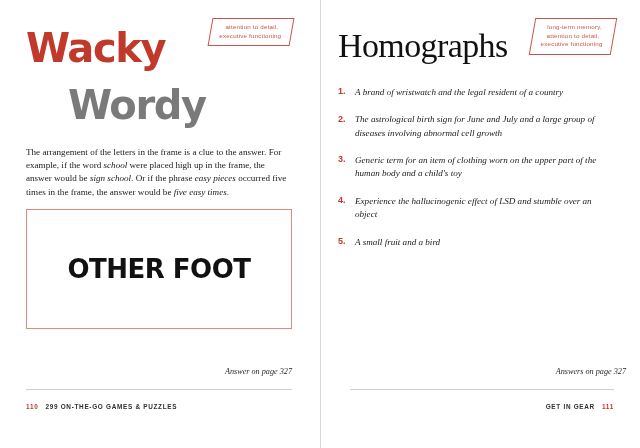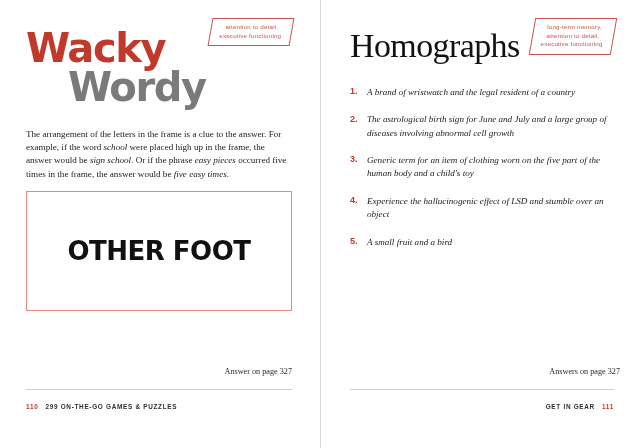--- a/index.html
+++ b/index.html
@@ -30,21 +30,21 @@
     background: #d8d8d8;
   }
   .page {
     position: relative;
     width: 320px;
     height: 428px;
     box-sizing: border-box;
     padding: 22px 30px 0 30px;
   }
   .page-left { padding-left: 26px; padding-right: 28px; }
-  .page-right { padding-left: 30px; padding-right: 26px; }
+  .page-right { padding-left: 18px; padding-right: 26px; }
 
   
   .tagbox {
     position: absolute;
     border: 1px solid #c9534a;
     transform: skewX(-10deg);
     padding: 4px 9px 5px 9px;
     background: #fff;
   }
   .tagbox .line {
@@ -74,21 +74,21 @@
     letter-spacing: -1.4px;
   }
   .title-wacky .w2 {
     display: block;
     font-family: "DejaVu Sans", sans-serif;
     font-weight: bold;
     font-size: 40px;
     color: #7a7a7a;
     letter-spacing: -1.4px;
     margin-left: 42px;
-    margin-top: 2px;
+    margin-top: 20px;
   }
   .title-homographs {
     margin: 6px 0 0 0;
     font-family: "Liberation Serif", serif;
     font-weight: normal;
     font-size: 34px;
     letter-spacing: -0.6px;
     color: #111;
     line-height: 1.05;
   }
@@ -143,24 +143,25 @@
     font-size: 9.1px;
     line-height: 13.4px;
     font-style: italic;
   }
 
   
   .answer-note {
     position: absolute;
     bottom: 52px;
     font-size: 8.2px;
+    font-style: italic;
     color: #2a2a2a;
   }
   .answer-note-left { right: 28px; }
-  .answer-note-right { right: 20px; margin-left: 24px; }
+  .answer-note-right { right: 14px; margin-left: 24px; }
 
   .rule {
     position: absolute;
     bottom: 38px;
     height: 1px;
     background: #cfcfcf;
   }
   .rule-left { left: 26px; right: 28px; }
   .rule-right { left: 30px; right: 26px; }
 
@@ -234,21 +235,21 @@
       <li>
         <span class="qnum">1.</span>
         <span class="qtext">A brand of wristwatch and the legal resident of a country</span>
       </li>
       <li>
         <span class="qnum">2.</span>
         <span class="qtext">The astrological birth sign for June and July and a large group of diseases involving abnormal cell growth</span>
       </li>
       <li>
         <span class="qnum">3.</span>
-        <span class="qtext">Generic term for an item of clothing worn on the five part of the human body and a child's toy</span>
+        <span class="qtext">Generic term for an item of clothing worn on the upper part of the human body and a child's toy</span>
       </li>
       <li>
         <span class="qnum">4.</span>
         <span class="qtext">Experience the hallucinogenic effect of LSD and stumble over an object</span>
       </li>
       <li>
         <span class="qnum">5.</span>
         <span class="qtext">A small fruit and a bird</span>
       </li>
     </ol>

